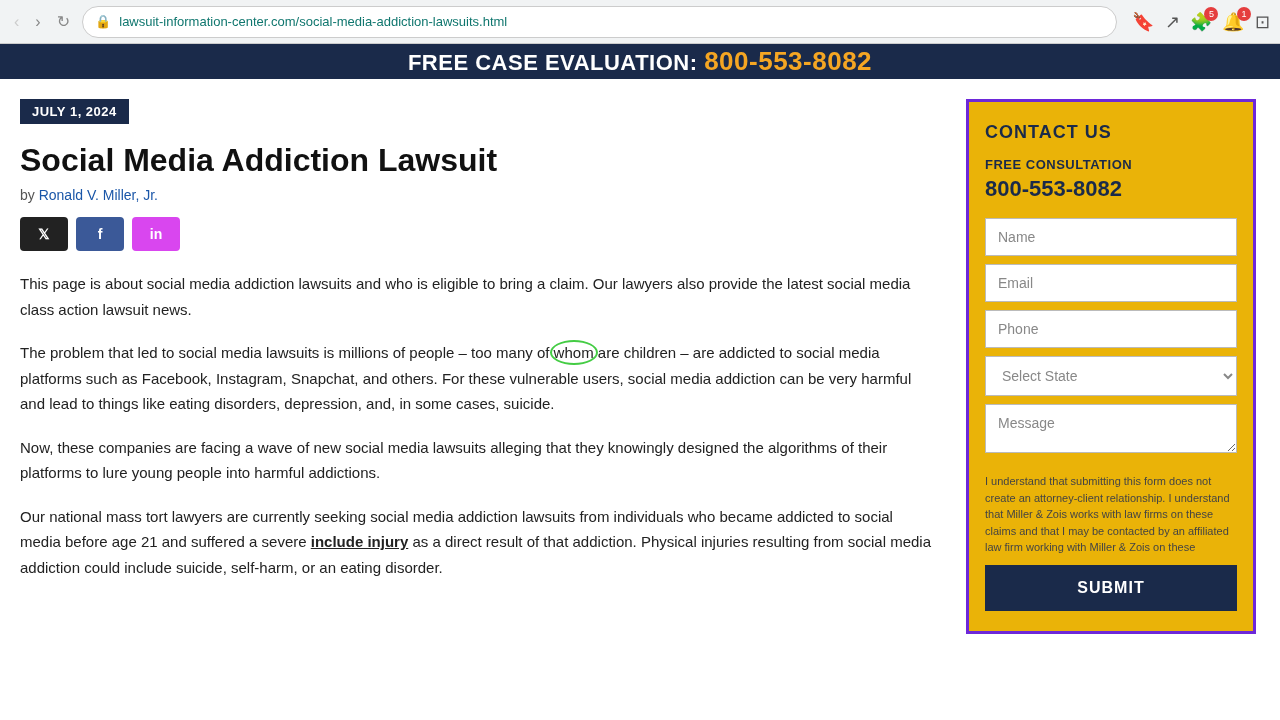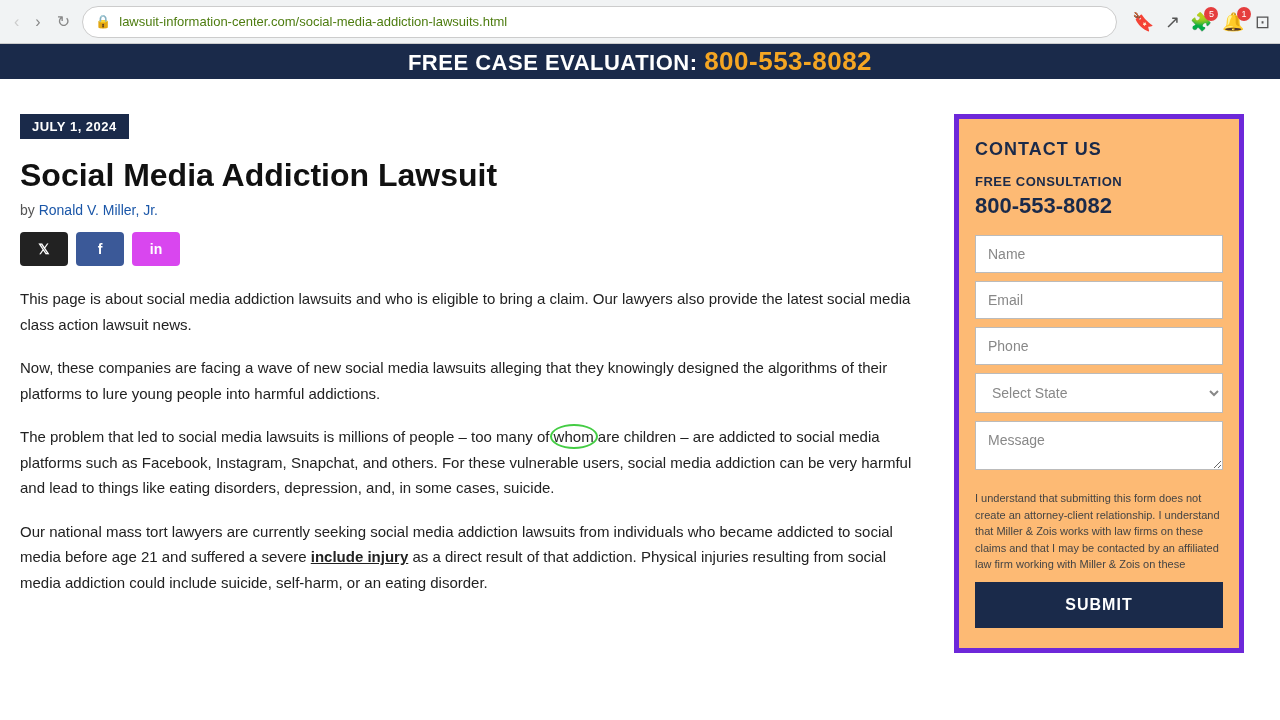--- a/index.html
+++ b/index.html
@@ -33,21 +33,21 @@
       border-radius: 20px;
       padding: 4px 12px;
       gap: 8px;
       height: 32px;
     }
     .address-bar {
       flex: 1;
       border: none;
       outline: none;
       font-size: 13px;
-      color: #4d7c0f;
+      color: #0f766e;
       background: transparent;
     }
     .browser-icons {
       display: flex;
       align-items: center;
       gap: 10px;
       margin-left: 8px;
     }
     .browser-icon-btn {
       background: none;
@@ -84,22 +84,22 @@
     }
     .top-banner .phone {
       color: #f5a623;
       font-size: 26px;
     }
 
     
     .page-layout {
       display: flex;
       max-width: 1280px;
-      margin: 15px auto;
-      padding: 20px 36px 0 20px;
+      margin: 0 auto;
+      padding: 20px 24px 0 20px;
       gap: 29px;
     }
 
     
     .main-content {
       flex: 1;
       min-width: 0;
     }
 
     .date-badge {
@@ -166,22 +166,22 @@
       font-weight: bold;
     }
 
     
     .sidebar {
       width: 290px;
       flex-shrink: 0;
     }
 
     .contact-box {
-      background: #fdba74;
-      border: 5px solid #6d28d9;
+      background: #eab308;
+      border: 3px solid #6d28d9;
       padding: 20px 16px;
     }
 
     .contact-title {
       font-size: 18px;
       font-weight: bold;
       color: #1a2a4a;
       letter-spacing: 1px;
       margin-bottom: 14px;
       text-transform: uppercase;
@@ -320,22 +320,22 @@
         <span>f</span>
       </button>
       <button class="social-btn linkedin">
         <span>in</span>
       </button>
     </div>
 
     
     <div class="article-text">
       <p>This page is about social media addiction lawsuits and who is eligible to bring a claim. Our lawyers also provide the latest social media class action lawsuit news.</p>
+      <p>The problem that led to social media lawsuits is millions of people – too many of <span class="green-circle-word">whom</span> are children – are addicted to social media platforms such as Facebook, Instagram, Snapchat, and others. For these vulnerable users, social media addiction can be very harmful and lead to things like eating disorders, depression, and, in some cases, suicide.</p>
       <p>Now, these companies are facing a wave of new social media lawsuits alleging that they knowingly designed the algorithms of their platforms to lure young people into harmful addictions.</p>
-      <p>The problem that led to social media lawsuits is millions of people – too many of <span class="green-circle-word">whom</span> are children – are addicted to social media platforms such as Facebook, Instagram, Snapchat, and others. For these vulnerable users, social media addiction can be very harmful and lead to things like eating disorders, depression, and, in some cases, suicide.</p>
       <p>Our national mass tort lawyers are currently seeking social media addiction lawsuits from individuals who became addicted to social media before age 21 and suffered a severe <span class="underline-link">include injury</span> as a direct result of that addiction. Physical injuries resulting from social media addiction could include suicide, self-harm, or an eating disorder.</p>
     </div>
 
   </div>
 
   <div class="sidebar">
     <div class="contact-box">
       <div class="contact-title">CONTACT US</div>
       <div class="free-consultation">FREE CONSULTATION</div>
       <div class="sidebar-phone">800-553-8082</div>

